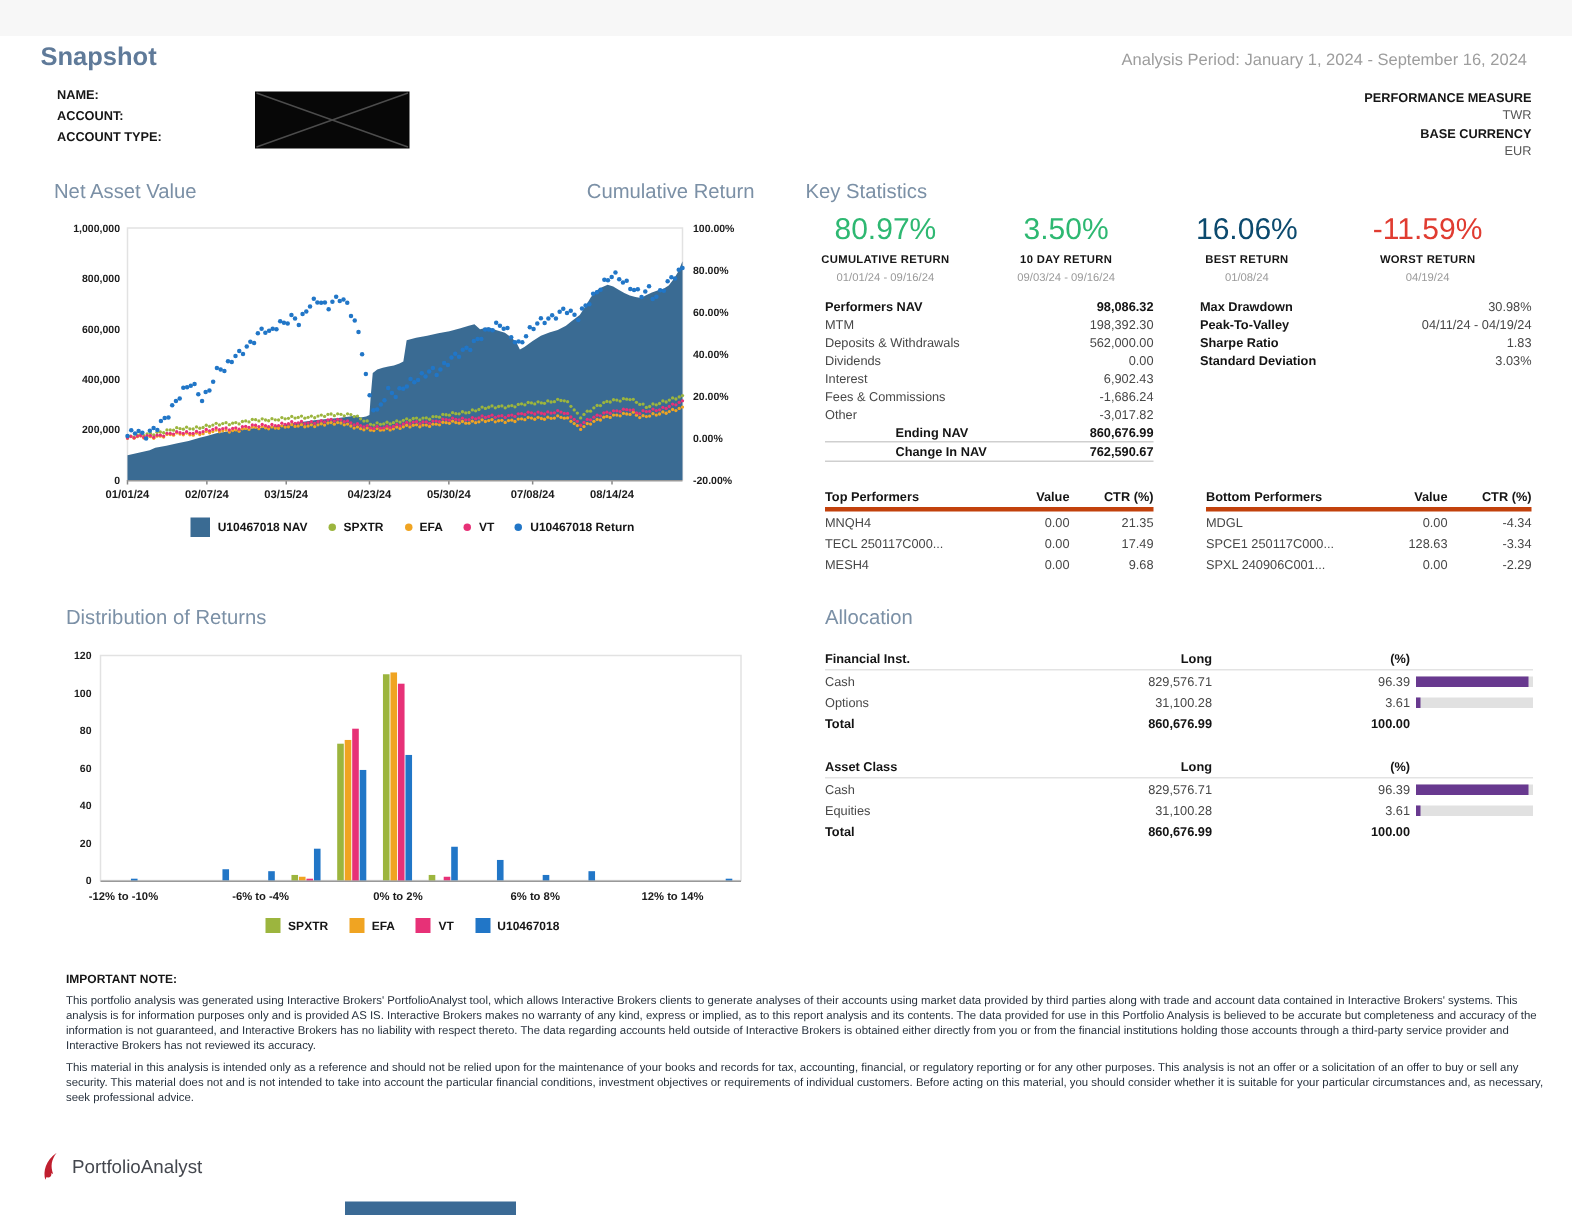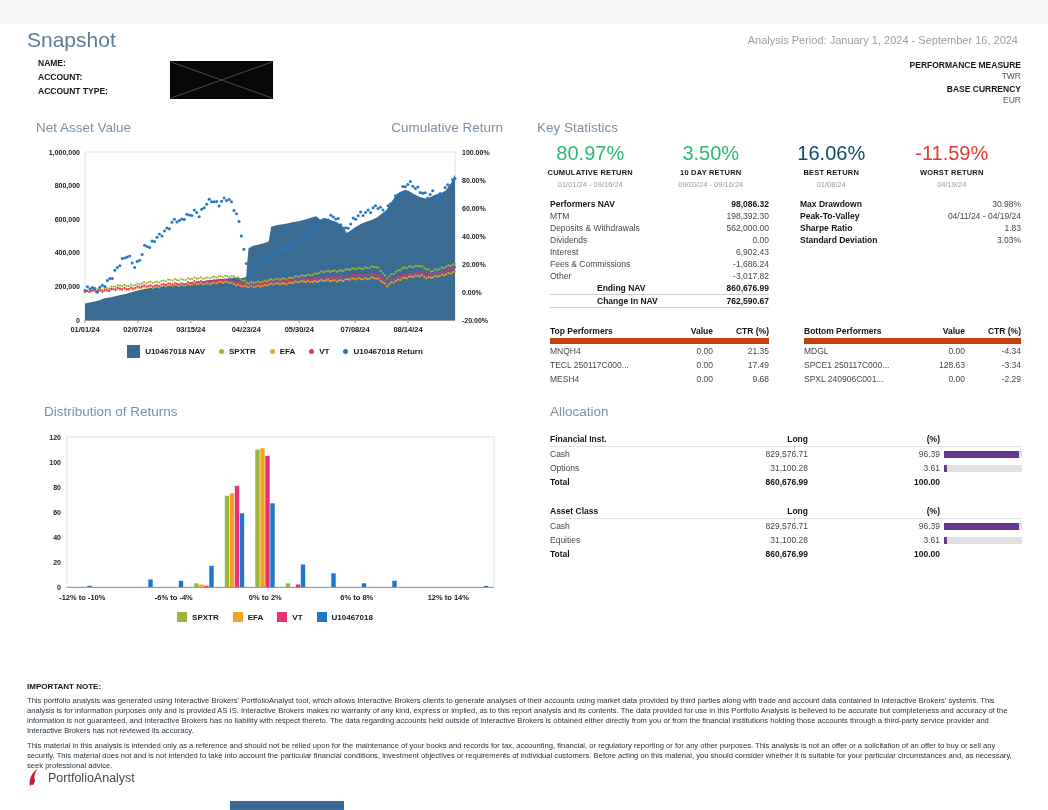--- a/index.html
+++ b/index.html
@@ -1,20 +1,20 @@
 <!DOCTYPE html>
 <html><head>
 <meta charset="utf-8">
 <style>
   html,body{margin:0;padding:0;background:#fff;}
   #page{position:relative;width:1048px;height:810px;background:#fff;overflow:hidden;
         font-family:"Liberation Sans",sans-serif;color:#222;}
   .abs{position:absolute;}
   #top-strip{left:0;top:0;width:1048px;height:24px;background:#f7f7f7;}
-  #report-title{left:27px;top:28px;font-size:21px;font-weight:normal;color:#5f7a99;}
+  #report-title{left:27px;top:28px;font-size:17px;font-weight:bold;color:#5f7a99;}
   #analysis-period{right:30px;top:34px;font-size:11px;color:#9d9d9d;}
   .acct-label{left:38px;font-size:8.5px;font-weight:bold;color:#161616;}
   #redacted-box{left:170px;top:61px;width:103px;height:38px;background:#070707;}
   .meta-label{right:27px;font-size:8.5px;font-weight:bold;color:#161616;text-align:right;}
   .meta-value{right:27px;font-size:8.5px;color:#555;text-align:right;}
   .section-title{font-size:13.5px;color:#7b90a6;}
   
   #key-stats-row{left:530px;top:142px;width:482px;display:flex;}
   .stat{flex:1;text-align:center;}
   .stat-value{font-size:20px;}
@@ -22,42 +22,42 @@
   .stat-date{font-size:7.5px;color:#9a9a9a;margin-top:3px;}
   
   .kvtable{font-size:8.5px;}
   .kvrow{display:flex;justify-content:space-between;height:12px;line-height:12px;color:#474747;}
   .kvrow.rule{border-bottom:1px solid #cfcfcf;padding-left:47px;}
   .kvrow .bold, .kvrow.bold span{font-weight:bold;color:#141414;}
   .kvv{text-align:right;}
   
   .ptable{font-size:8.5px;color:#474747;}
   .prow{display:grid;grid-template-columns:1fr 58px 56px;height:14px;line-height:14px;}
-  .prow.phead{font-weight:bold;color:#141414;border-bottom:6px solid #c2410c;}
+  .prow.phead{font-weight:bold;color:#141414;border-bottom:3px solid #c2410c;}
   .num{text-align:right;}
   
   .atable{font-size:8.5px;color:#474747;}
   .arow{display:grid;grid-template-columns:150px 108px 132px 1fr;height:14px;line-height:14px;align-items:center;}
   .arow.ahead{font-weight:bold;color:#141414;border-bottom:1px solid #e3e3e3;}
   .arow.atotal{font-weight:bold;color:#141414;}
   .track{display:block;width:78px;height:7px;background:#e1e1e1;margin-left:4px;}
   .fill{display:block;height:100%;}
   .barcell{display:flex;align-items:center;}
   
   .legend{display:flex;justify-content:center;align-items:center;gap:14px;font-size:8px;font-weight:bold;color:#161616;}
   .litem{display:flex;align-items:center;gap:5px;}
   .sw-big{width:13px;height:13px;display:inline-block;}
   .sw-square{width:10px;height:10px;display:inline-block;}
   .sw-dot{width:5px;height:5px;border-radius:50%;display:inline-block;}
   
   svg text{font-family:"Liberation Sans",sans-serif;}
   .axlab{font-size:7px;font-weight:bold;fill:#1b1b1b;}
   .axlab-x{font-size:7.5px;font-weight:bold;fill:#1b1b1b;}
   
-  #important-note{left:27px;top:648px;width:994px;color:#27313d;margin-top:34px;}
+  #important-note{left:44px;top:648px;width:994px;color:#27313d;}
   #note-heading{font-size:8px;font-weight:bold;color:#141414;}
   .note-para{font-size:7.6px;line-height:10px;margin-top:5px;}
   
   #footer{left:27px;top:768px;display:flex;align-items:center;gap:6px;}
   #brand-text{font-size:12.5px;color:#44474e;}
   #bottom-bar{left:230px;top:801px;width:114px;height:9px;background:#3b6a95;}
 </style>
 </head>
 <body>
 

